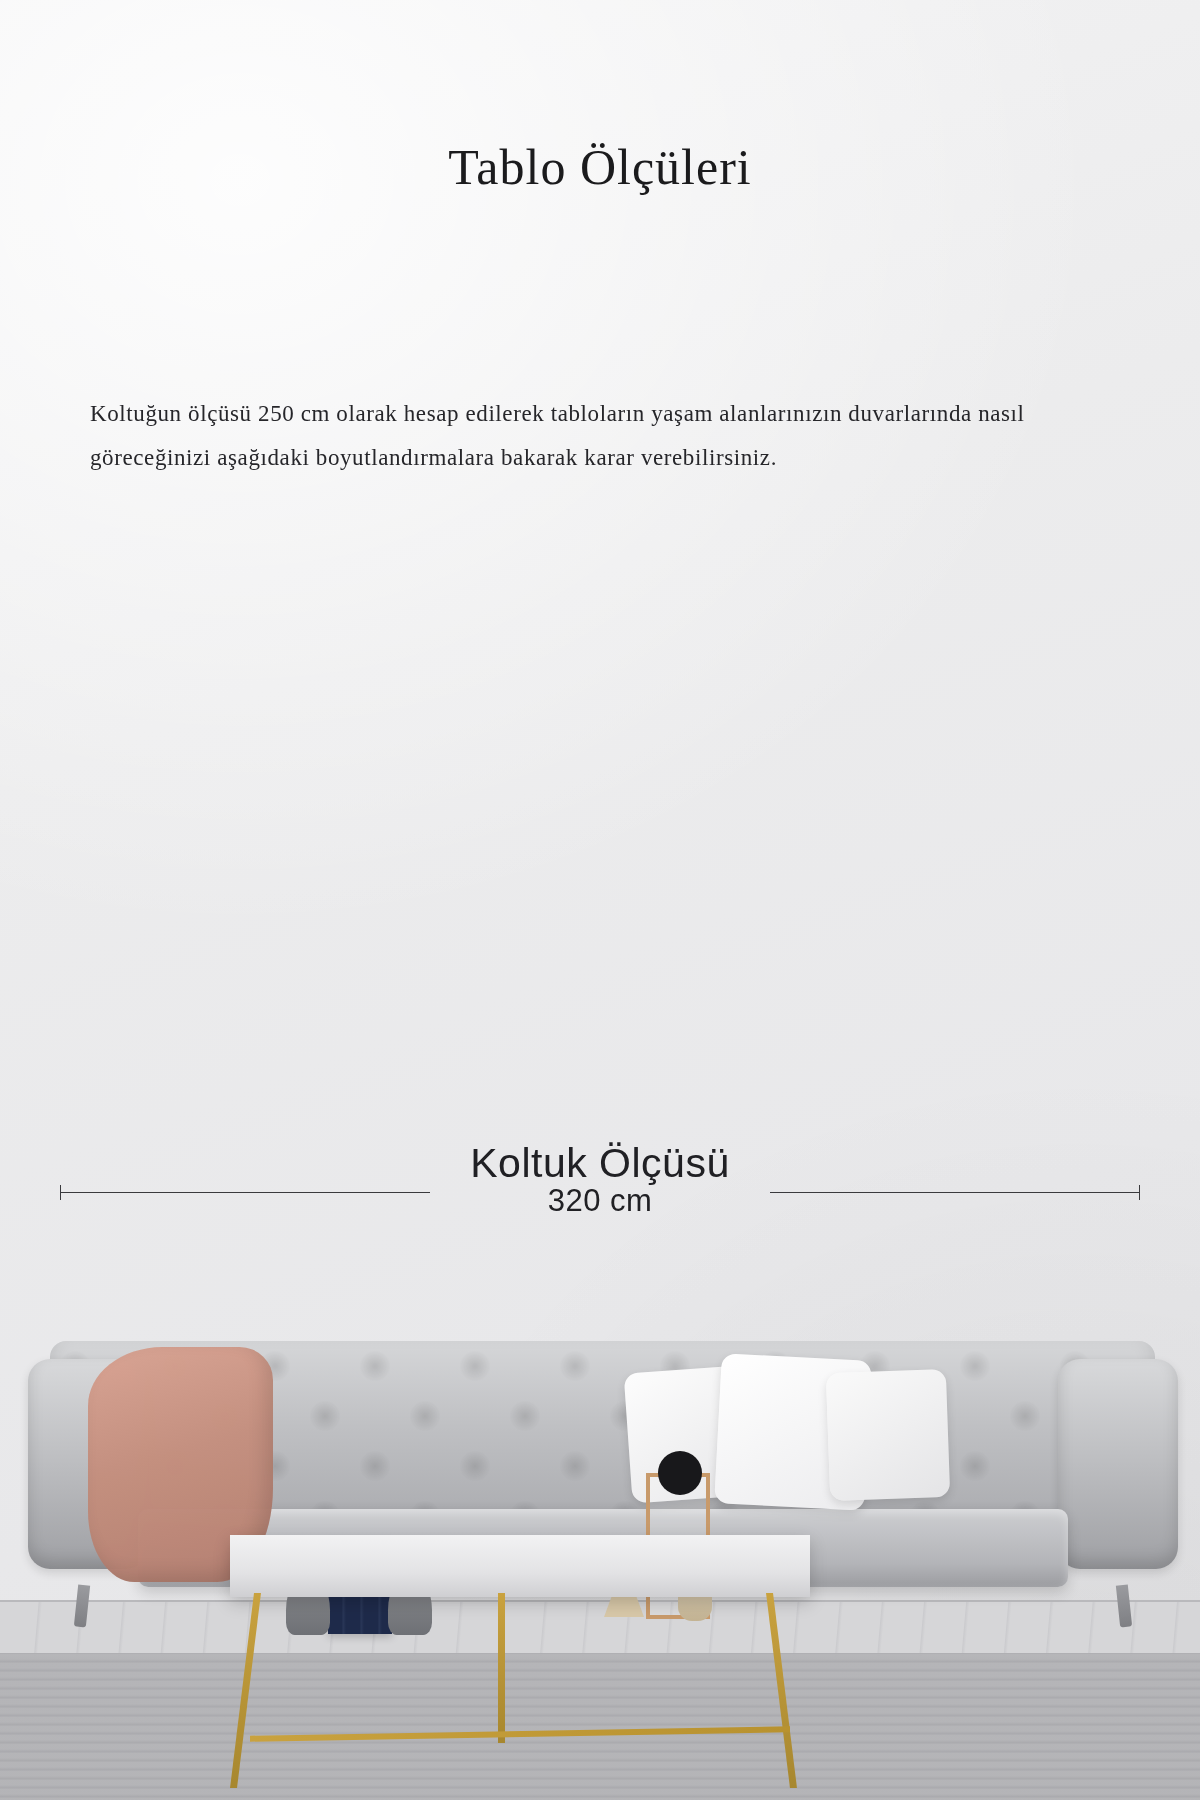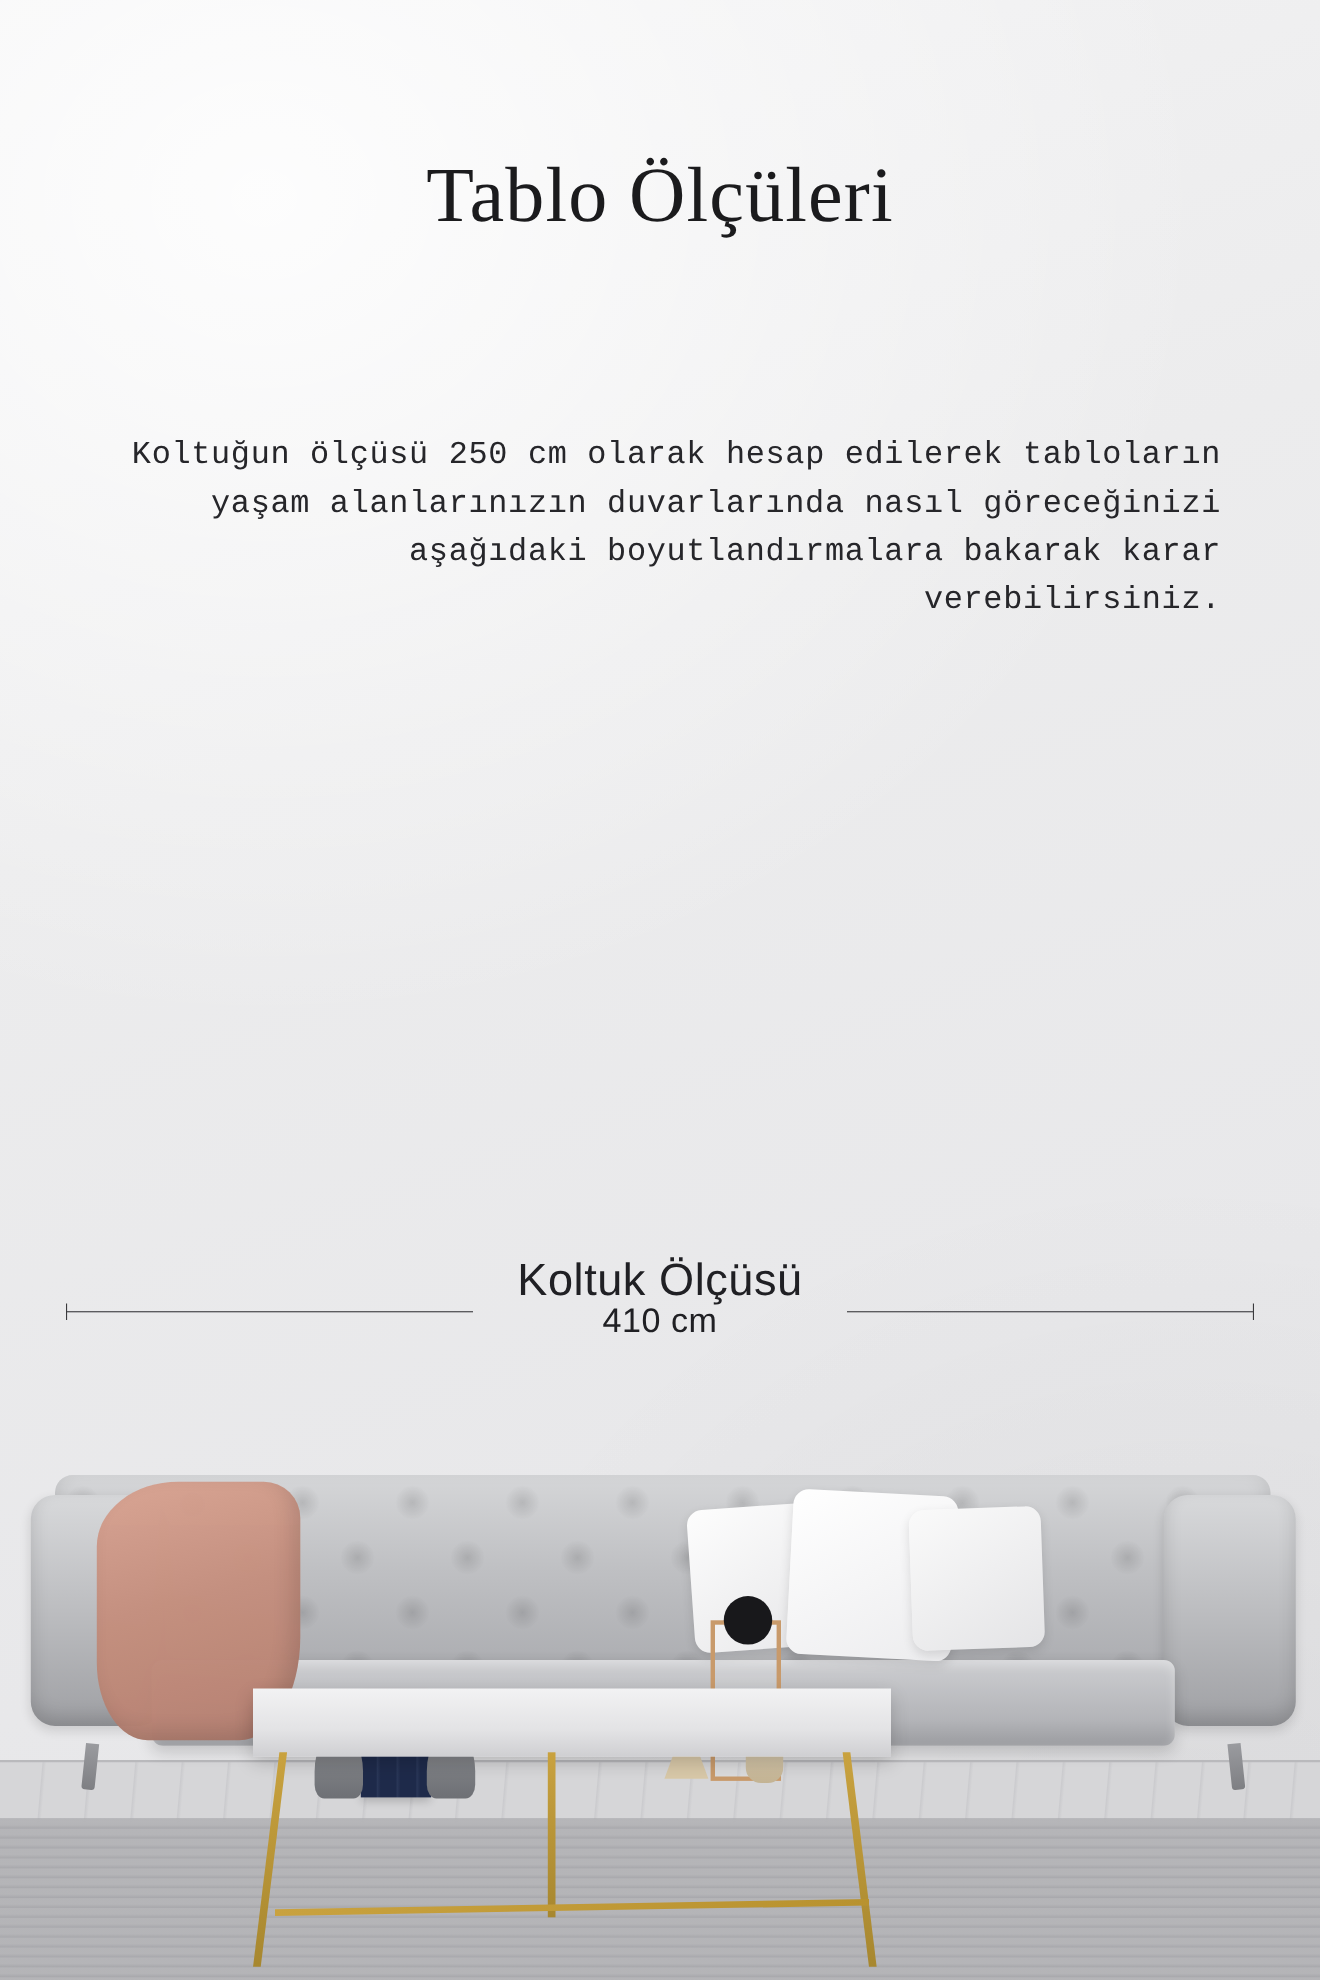--- a/index.html
+++ b/index.html
@@ -33,34 +33,34 @@
   }
 
   
   .title {
     position: absolute;
     top: 138px;
     left: 0;
     width: 1200px;
     text-align: center;
     font-family: "Liberation Serif", serif;
-    font-size: 71px;
+    font-size: 50px;
     font-weight: 400;
     letter-spacing: 1px;
     color: #1b1b1d;
   }
 
   .intro {
     position: absolute;
     top: 392px;
     left: 90px;
     width: 1020px;
-    text-align: right;
-    font-family: Liberation Mono, monospace;
-    font-size: 29px;
+    text-align: left;
+    font-family: Liberation Serif, serif;
+    font-size: 23px;
     line-height: 44px;
     letter-spacing: 0.6px;
     color: #26262a;
   }
 
   
   .frames {
     position: absolute;
     left: 140px;
     bottom: 0;
@@ -342,21 +342,21 @@
     
   </div>
 
   <div class="measure">
     <div class="cap l"></div>
     <div class="line left"></div>
     <div class="line right"></div>
     <div class="cap r"></div>
     <div class="measure-label">
       <div class="l1">Koltuk Ölçüsü</div>
-      <div class="l2">410 cm</div>
+      <div class="l2">320 cm</div>
     </div>
   </div>
 
   <div class="scene">
     <div class="floor">
       <div class="floor-boards"></div>
     </div>
     <div class="rug"></div>
 
     <div class="sofa">

